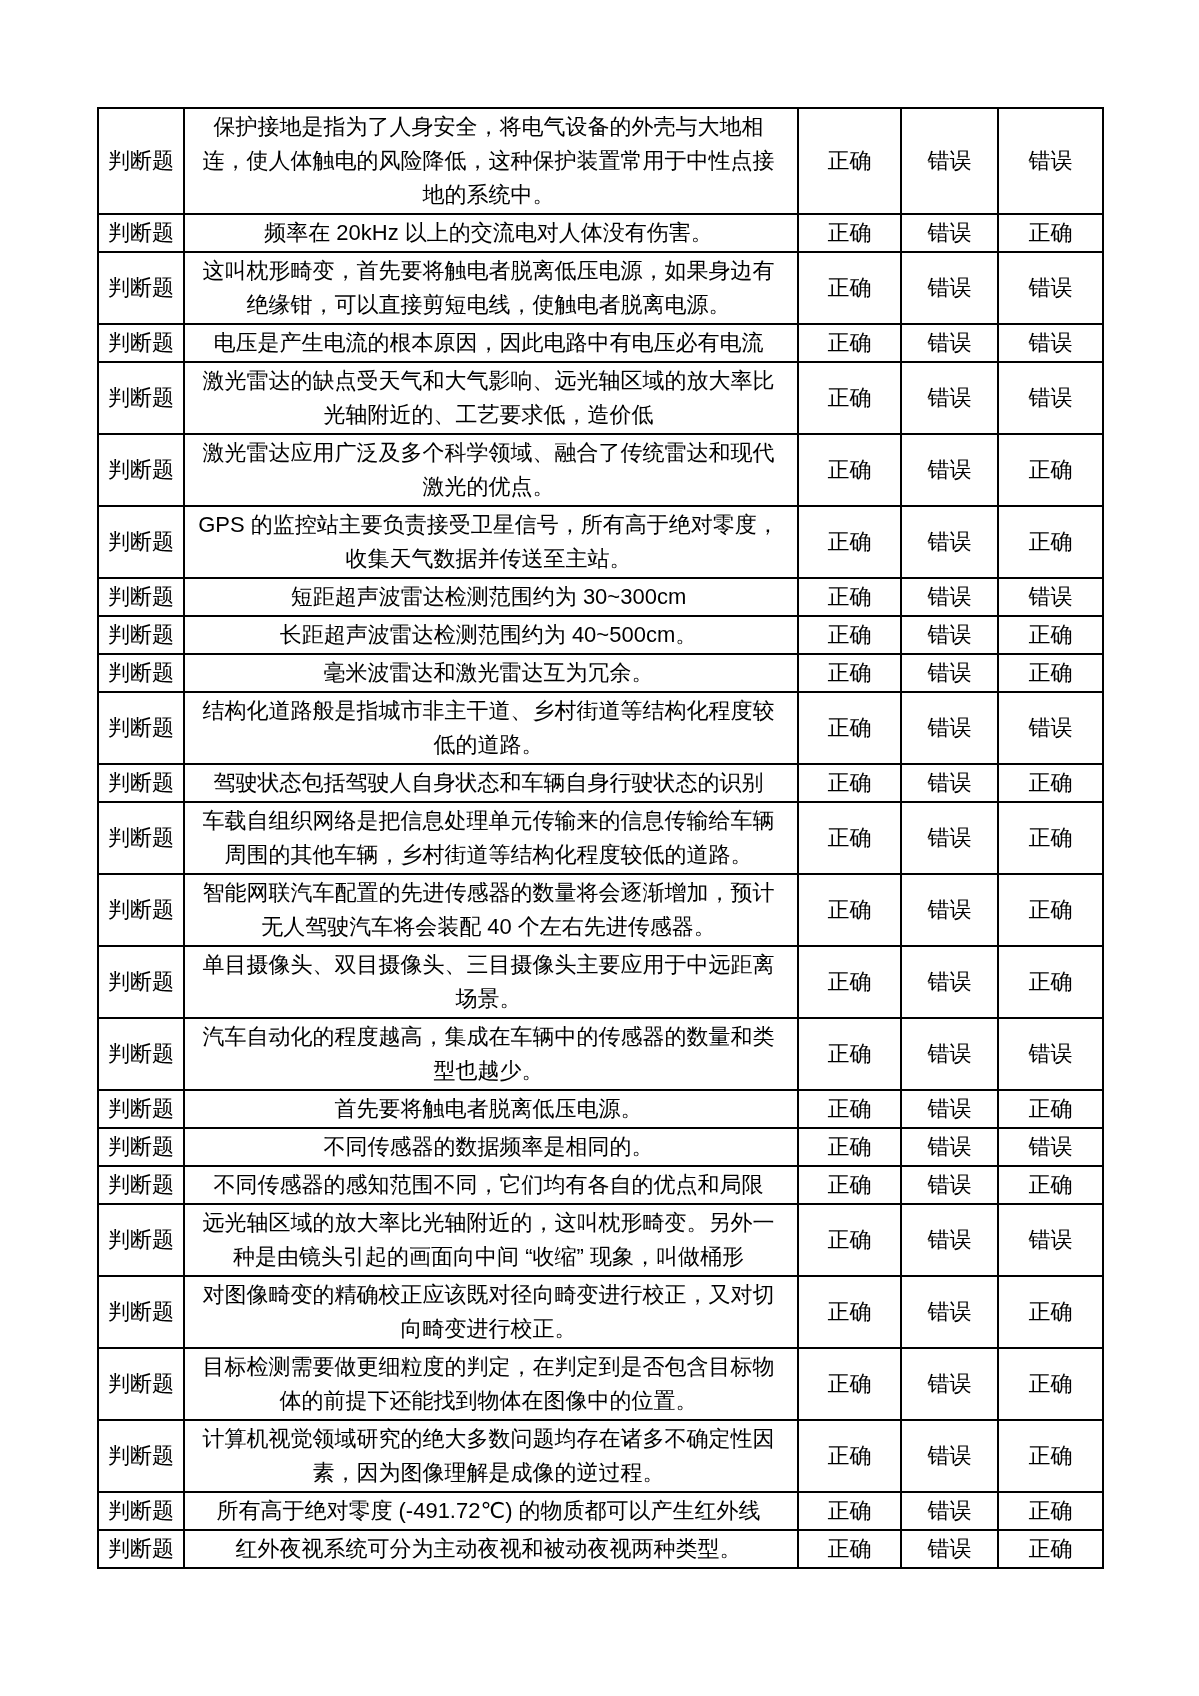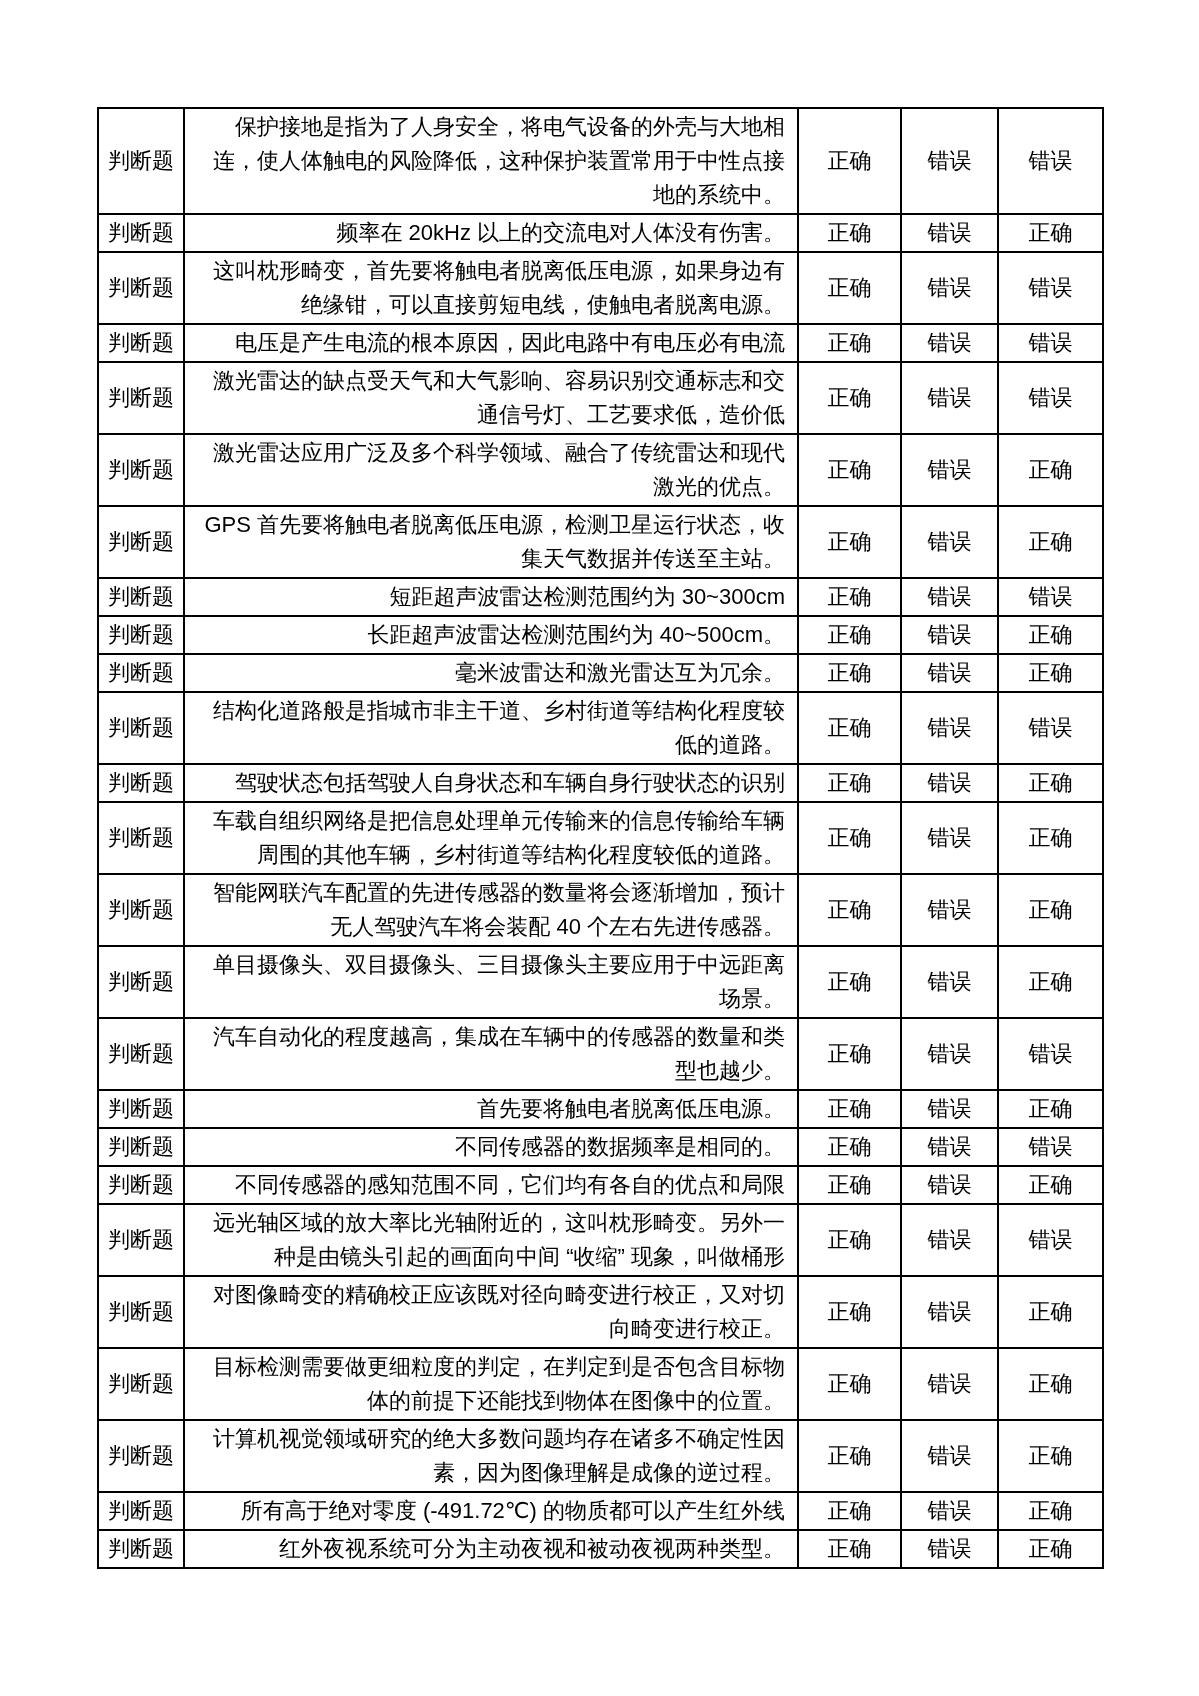--- a/index.html
+++ b/index.html
@@ -28,21 +28,21 @@
     font-size: 22px;
     line-height: 34px;
     vertical-align: middle;
     overflow: hidden;
   }
   td.cell-type {
     text-align: center;
     padding: 1px 2px;
   }
   td.cell-question {
-    text-align: right;
+    text-align: center;
     padding: 1px 12px 1px 7px;
   }
   td.cell-option, td.cell-answer {
     text-align: center;
     padding: 1px 2px;
   }
 </style>
 </head>
 <body>
 
@@ -79,35 +79,35 @@
         </tr>
         <tr>
           <td class="cell-type">判断题</td>
           <td class="cell-question">电压是产生电流的根本原因，因此电路中有电压必有电流</td>
           <td class="cell-option">正确</td>
           <td class="cell-option">错误</td>
           <td class="cell-answer">错误</td>
         </tr>
         <tr>
           <td class="cell-type">判断题</td>
-          <td class="cell-question">激光雷达的缺点受天气和大气影响、容易识别交通标志和交通信号灯、工艺要求低，造价低</td>
+          <td class="cell-question">激光雷达的缺点受天气和大气影响、远光轴区域的放大率比光轴附近的、工艺要求低，造价低</td>
           <td class="cell-option">正确</td>
           <td class="cell-option">错误</td>
           <td class="cell-answer">错误</td>
         </tr>
         <tr>
           <td class="cell-type">判断题</td>
           <td class="cell-question">激光雷达应用广泛及多个科学领域、融合了传统雷达和现代激光的优点。</td>
           <td class="cell-option">正确</td>
           <td class="cell-option">错误</td>
           <td class="cell-answer">正确</td>
         </tr>
         <tr>
           <td class="cell-type">判断题</td>
-          <td class="cell-question">GPS 首先要将触电者脱离低压电源，检测卫星运行状态，收集天气数据并传送至主站。</td>
+          <td class="cell-question">GPS 的监控站主要负责接受卫星信号，所有高于绝对零度，收集天气数据并传送至主站。</td>
           <td class="cell-option">正确</td>
           <td class="cell-option">错误</td>
           <td class="cell-answer">正确</td>
         </tr>
         <tr>
           <td class="cell-type">判断题</td>
           <td class="cell-question">短距超声波雷达检测范围约为 30~300cm</td>
           <td class="cell-option">正确</td>
           <td class="cell-option">错误</td>
           <td class="cell-answer">错误</td>

